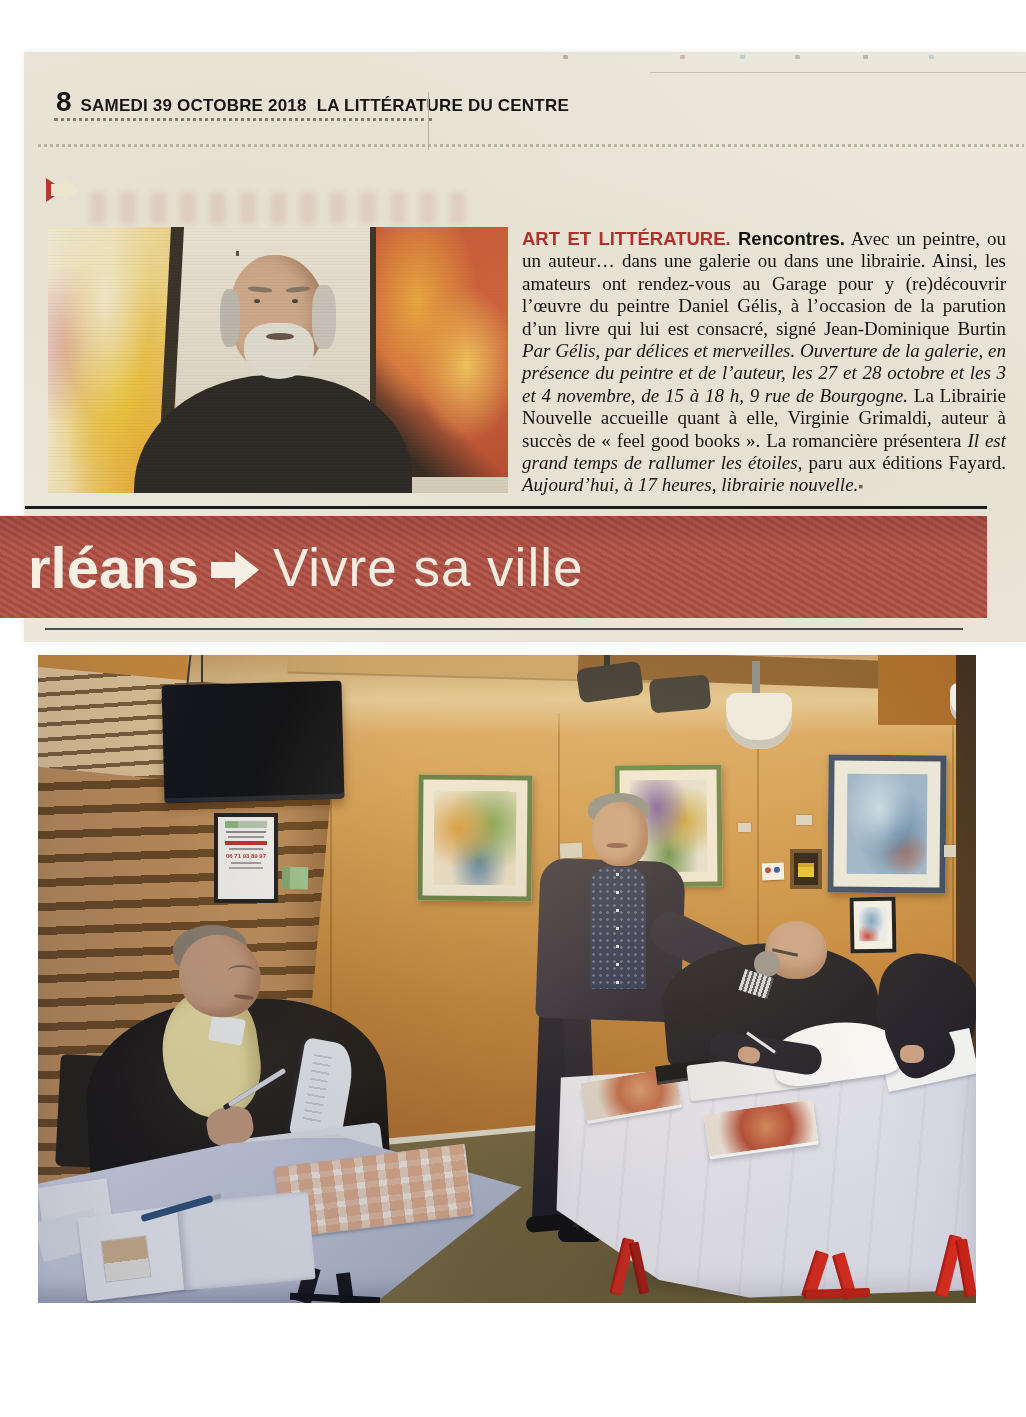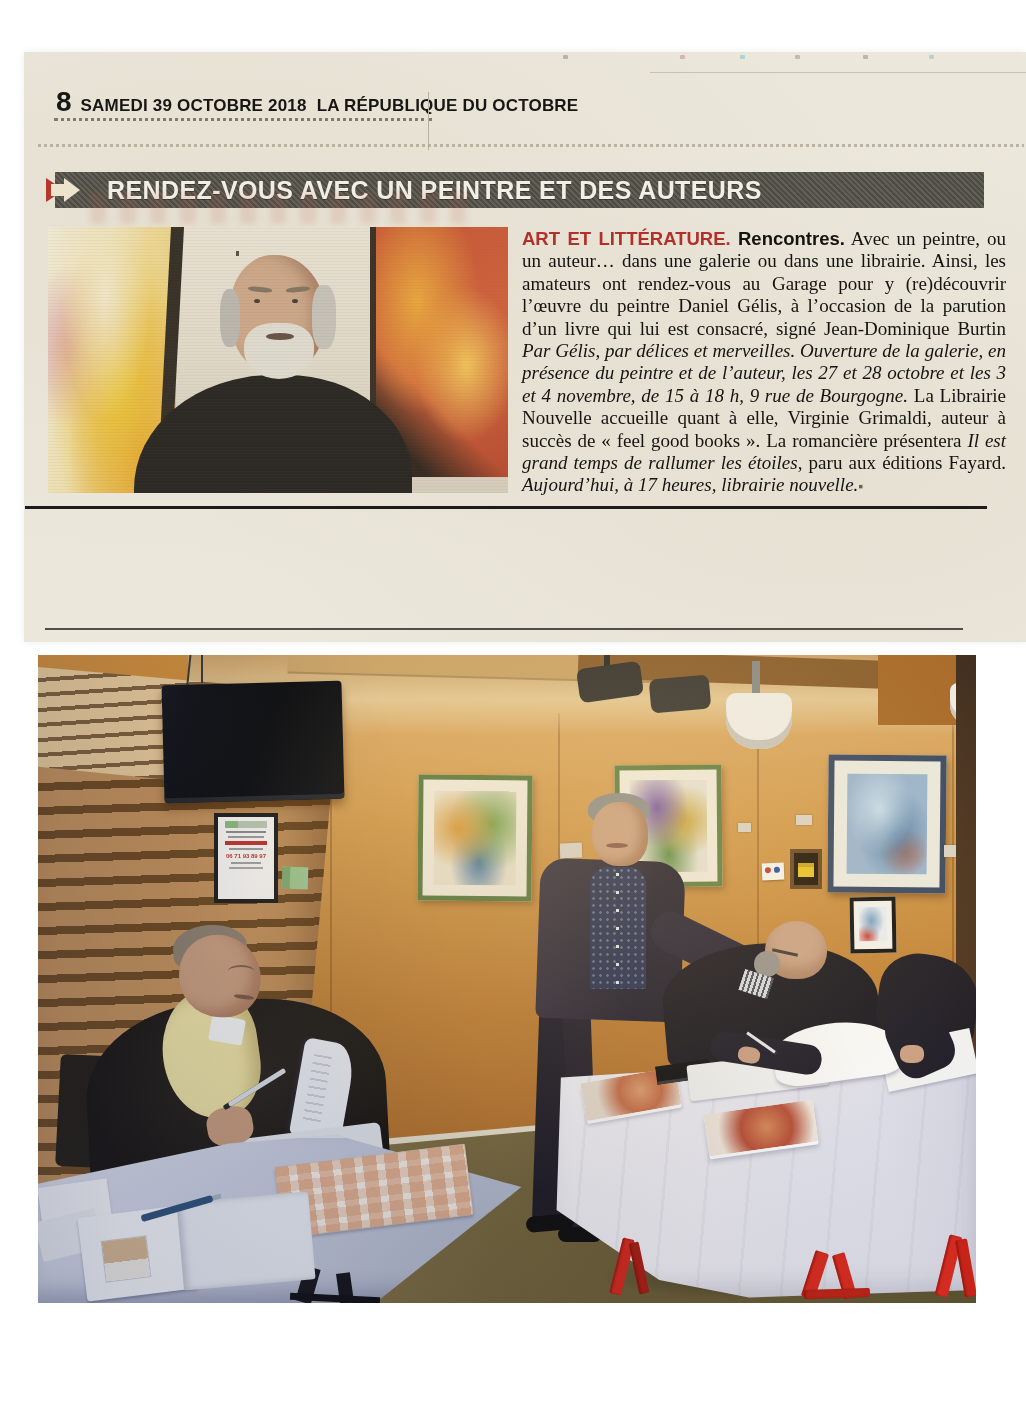--- a/index.html
+++ b/index.html
@@ -84,29 +84,26 @@
     <div class="abs regdot" style="left:656px;top:3px;background:#d08898;"></div>
     <div class="abs regdot" style="left:716px;top:3px;background:#7ec4cc;"></div>
     <div class="abs regdot" style="left:771px;top:3px;background:#9a9a94;"></div>
     <div class="abs regdot" style="left:839px;top:3px;background:#8f8f89;"></div>
     <div class="abs regdot" style="left:905px;top:3px;background:#86c2ca;"></div>
     <div class="abs" style="left:626px;top:20px;width:376px;height:1px;background:rgba(150,140,118,.4);"></div>
 
     <div id="masthead-row" class="abs">
       <span id="page-num">8</span>
       <span id="mast-date">SAMEDI 39 OCTOBRE 2018</span>
-      <span id="mast-title">LA RÉPUBLIQUE DU OCTOBRE</span>
+      <span id="mast-title">LA LITTÉRATURE DU CENTRE</span>
     </div>
     <div id="mast-underline" class="abs"></div>
     <div id="col-rule" class="abs"></div>
     <div id="hatch-line" class="abs"></div>
 
-    <div id="headline-bar" class="abs">
-      <span id="headline-text">RENDEZ-VOUS AVEC UN PEINTRE ET DES AUTEURS</span>
-    </div>
     <div class="abs hl-red"></div>
     <div class="abs hl-stem"></div>
     <div class="abs hl-head"></div>
 
     <div id="ghost" class="abs"></div>
 
     <div id="np-photo" class="abs">
       <div class="abs" style="left:0;top:0;width:128px;height:266px;
            background:radial-gradient(ellipse at 45% 25%,#f0e6c8 0%,rgba(240,230,200,0) 45%),
                       radial-gradient(ellipse at 55% 60%,#e8c028 0%,rgba(232,192,40,.5) 35%,rgba(232,192,40,0) 70%),
@@ -134,20 +131,28 @@
       <div class="abs" style="left:238px;top:60px;width:24px;height:5px;background:#7a6a58;transform:rotate(-6deg);border-radius:40%;"></div>
       <div class="abs" style="left:206px;top:72px;width:6px;height:4px;background:#3a3028;border-radius:50%;"></div>
       <div class="abs" style="left:244px;top:72px;width:6px;height:4px;background:#3a3028;border-radius:50%;"></div>
       <div id="np-grain" class="abs"></div>
     </div>
 
     <div id="article" class="abs"><span class="kick">ART ET LITTÉRATURE.</span><span class="lead"> Rencontres.</span><span> Avec un peintre, ou un auteur… dans une galerie ou dans une librairie. Ainsi, les amateurs ont rendez-vous au Garage pour y (re)découvrir l’œuvre du peintre Daniel Gélis, à l’occasion de la parution d’un livre qui lui est consacré, signé Jean-Dominique Burtin </span><span class="ital">Par Gélis, par délices et merveilles. Ouverture de la galerie, en présence du peintre et de l’auteur, les 27 et 28 octobre et les 3 et 4 novembre, de 15 à 18 h, 9 rue de Bourgogne.</span><span> La Librairie Nouvelle accueille quant à elle, Virginie Grimaldi, auteur à succès de « feel good books ». La romancière présentera </span><span class="ital">Il est grand temps de rallumer les étoiles</span><span>, paru aux éditions Fayard. </span><span class="ital">Aujourd’hui, à 17 heures, librairie nouvelle.</span><span class="endmark">▪</span></div>
 
     <div id="end-rule" class="abs"></div>
 
+    <div id="banner" class="abs">
+      <span id="banner-city">rléans</span>
+      <span id="banner-arrow">
+          <span class="stem"></span>
+          <span class="head"></span>
+        </span>
+      <span id="banner-section">Vivre sa ville</span>
+    </div>
     <div id="sub-rule" class="abs"></div>
   </div>
 
   <div id="photo" class="abs">
 
     <div class="abs" style="left:0;top:0;width:938px;height:520px;
          background:linear-gradient(180deg,#e0b273 0%,#d19a4c 32%,#c08034 68%,#b3712d 100%);"></div>
     <div class="abs seam" style="left:292px;top:60px;height:440px;"></div>
     <div class="abs seam" style="left:520px;top:58px;height:440px;"></div>
     <div class="abs seam" style="left:719px;top:60px;height:385px;"></div>

